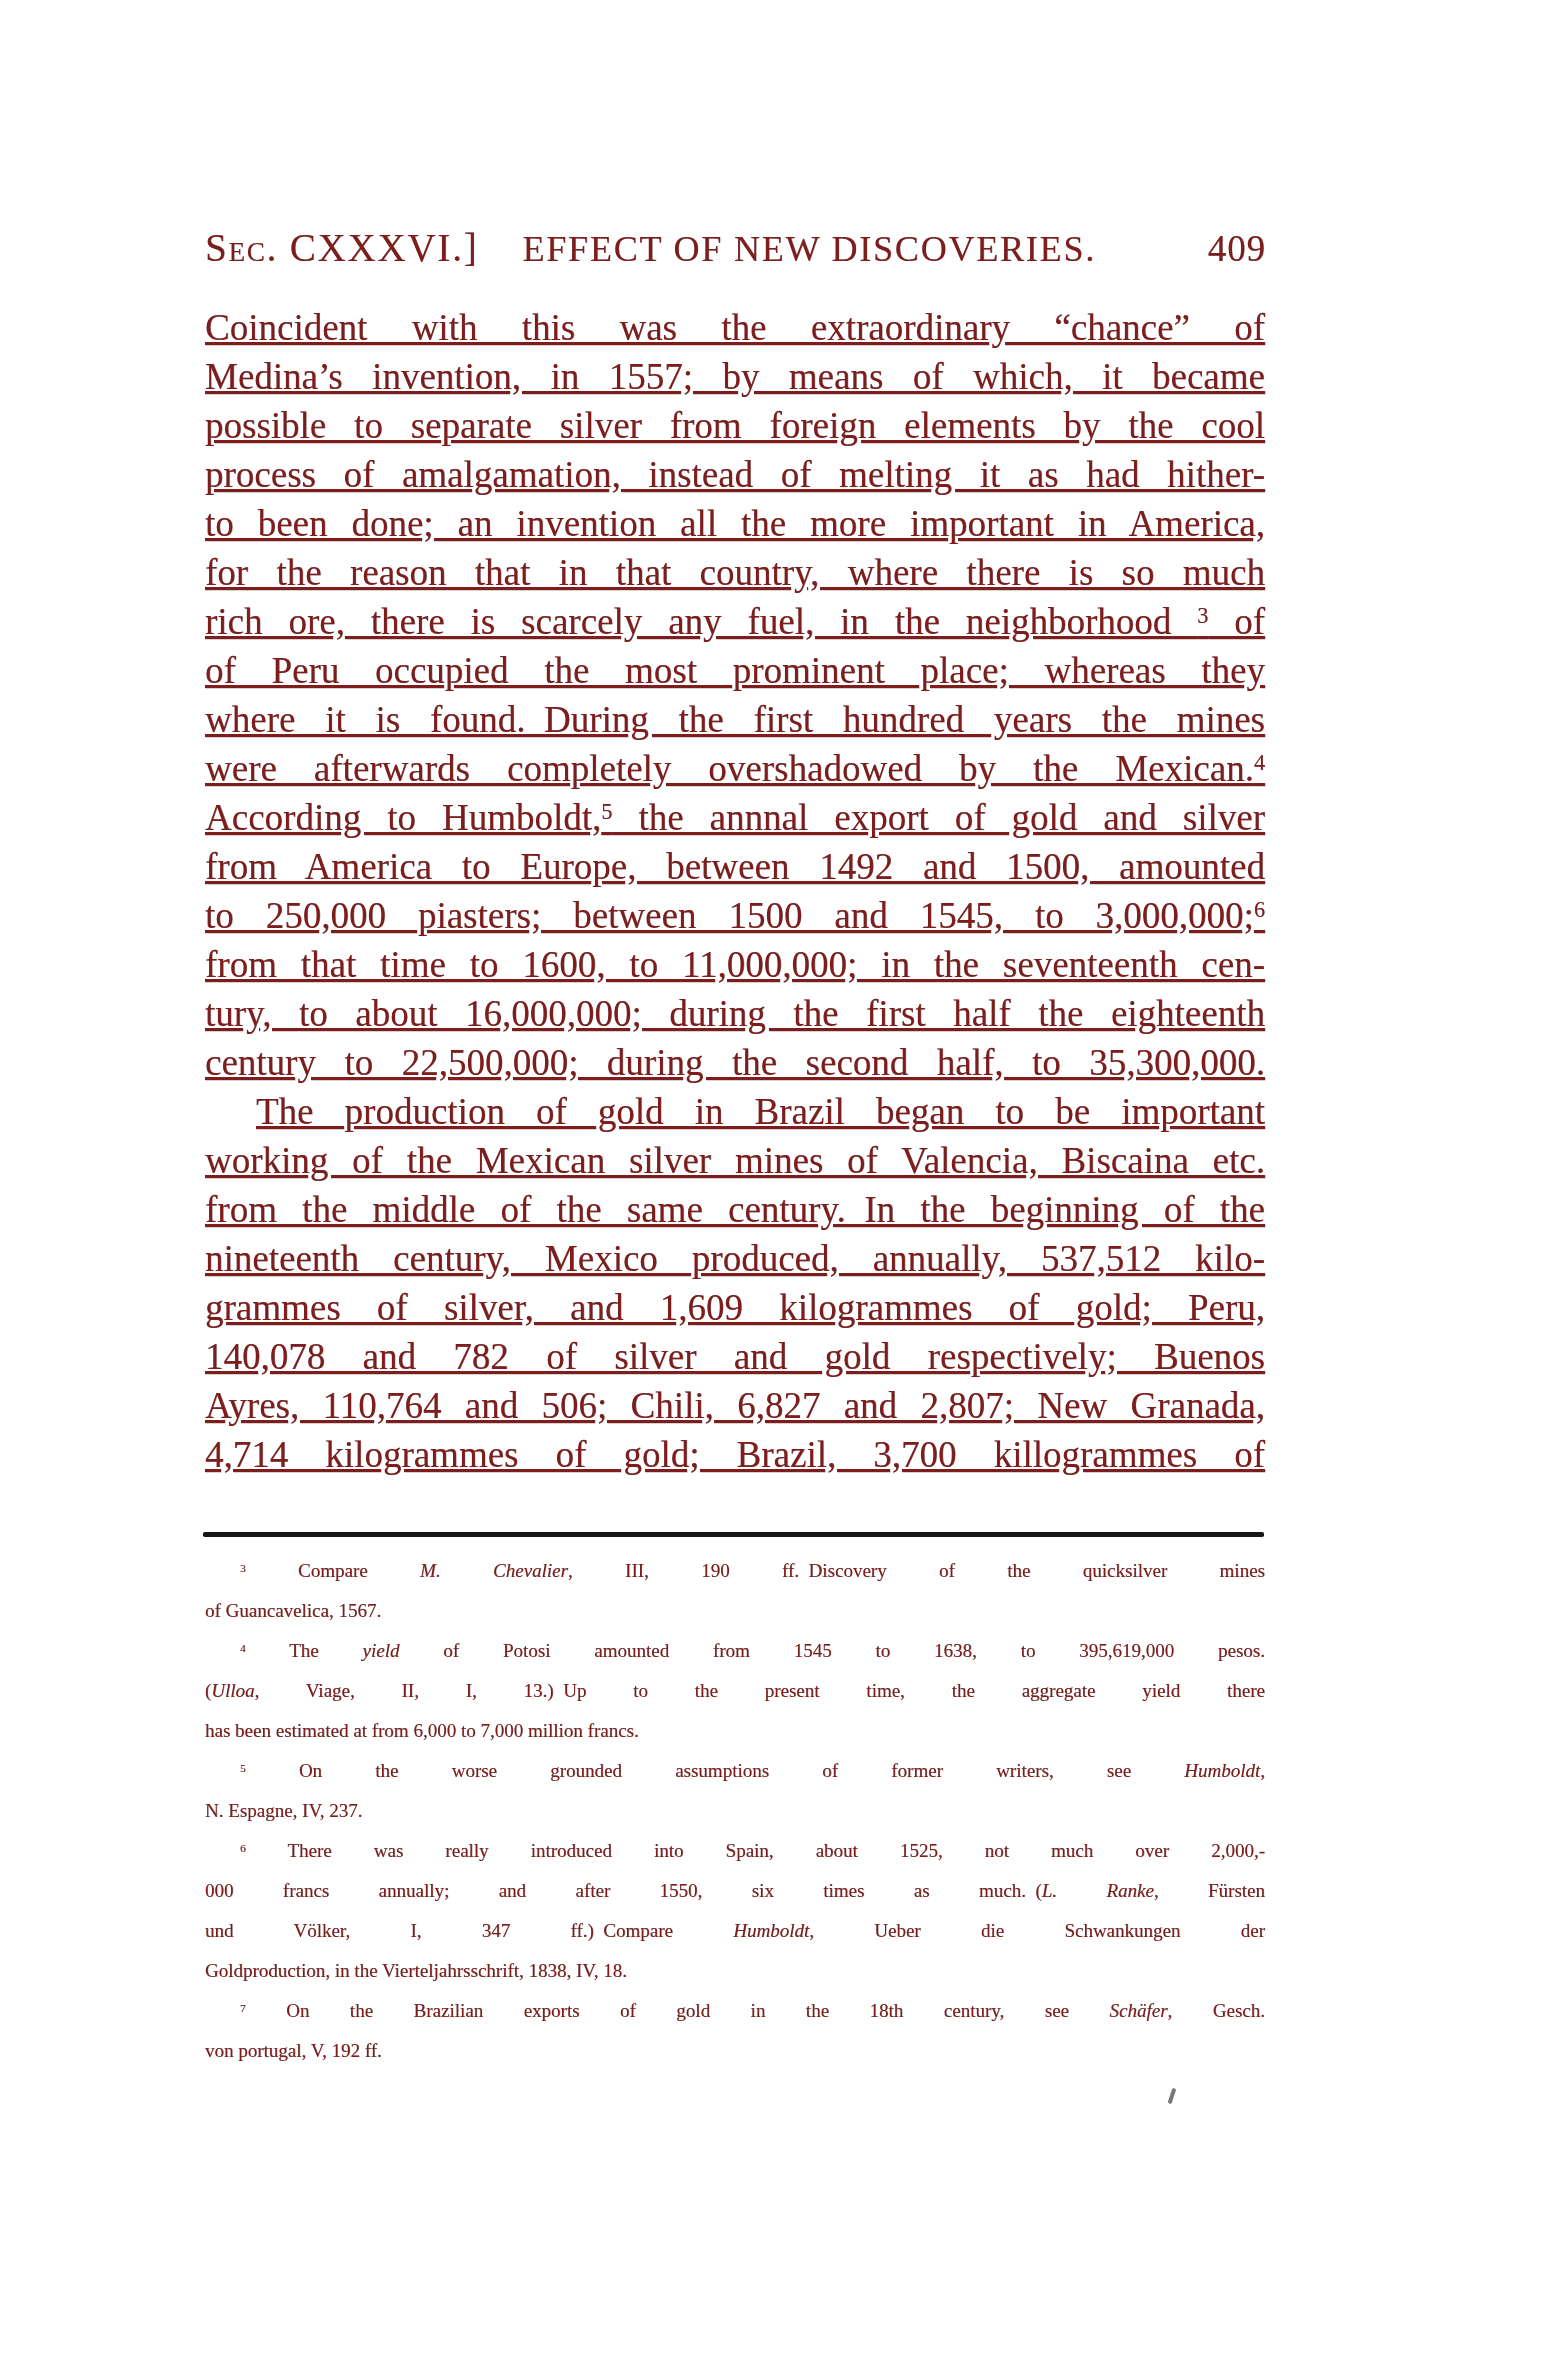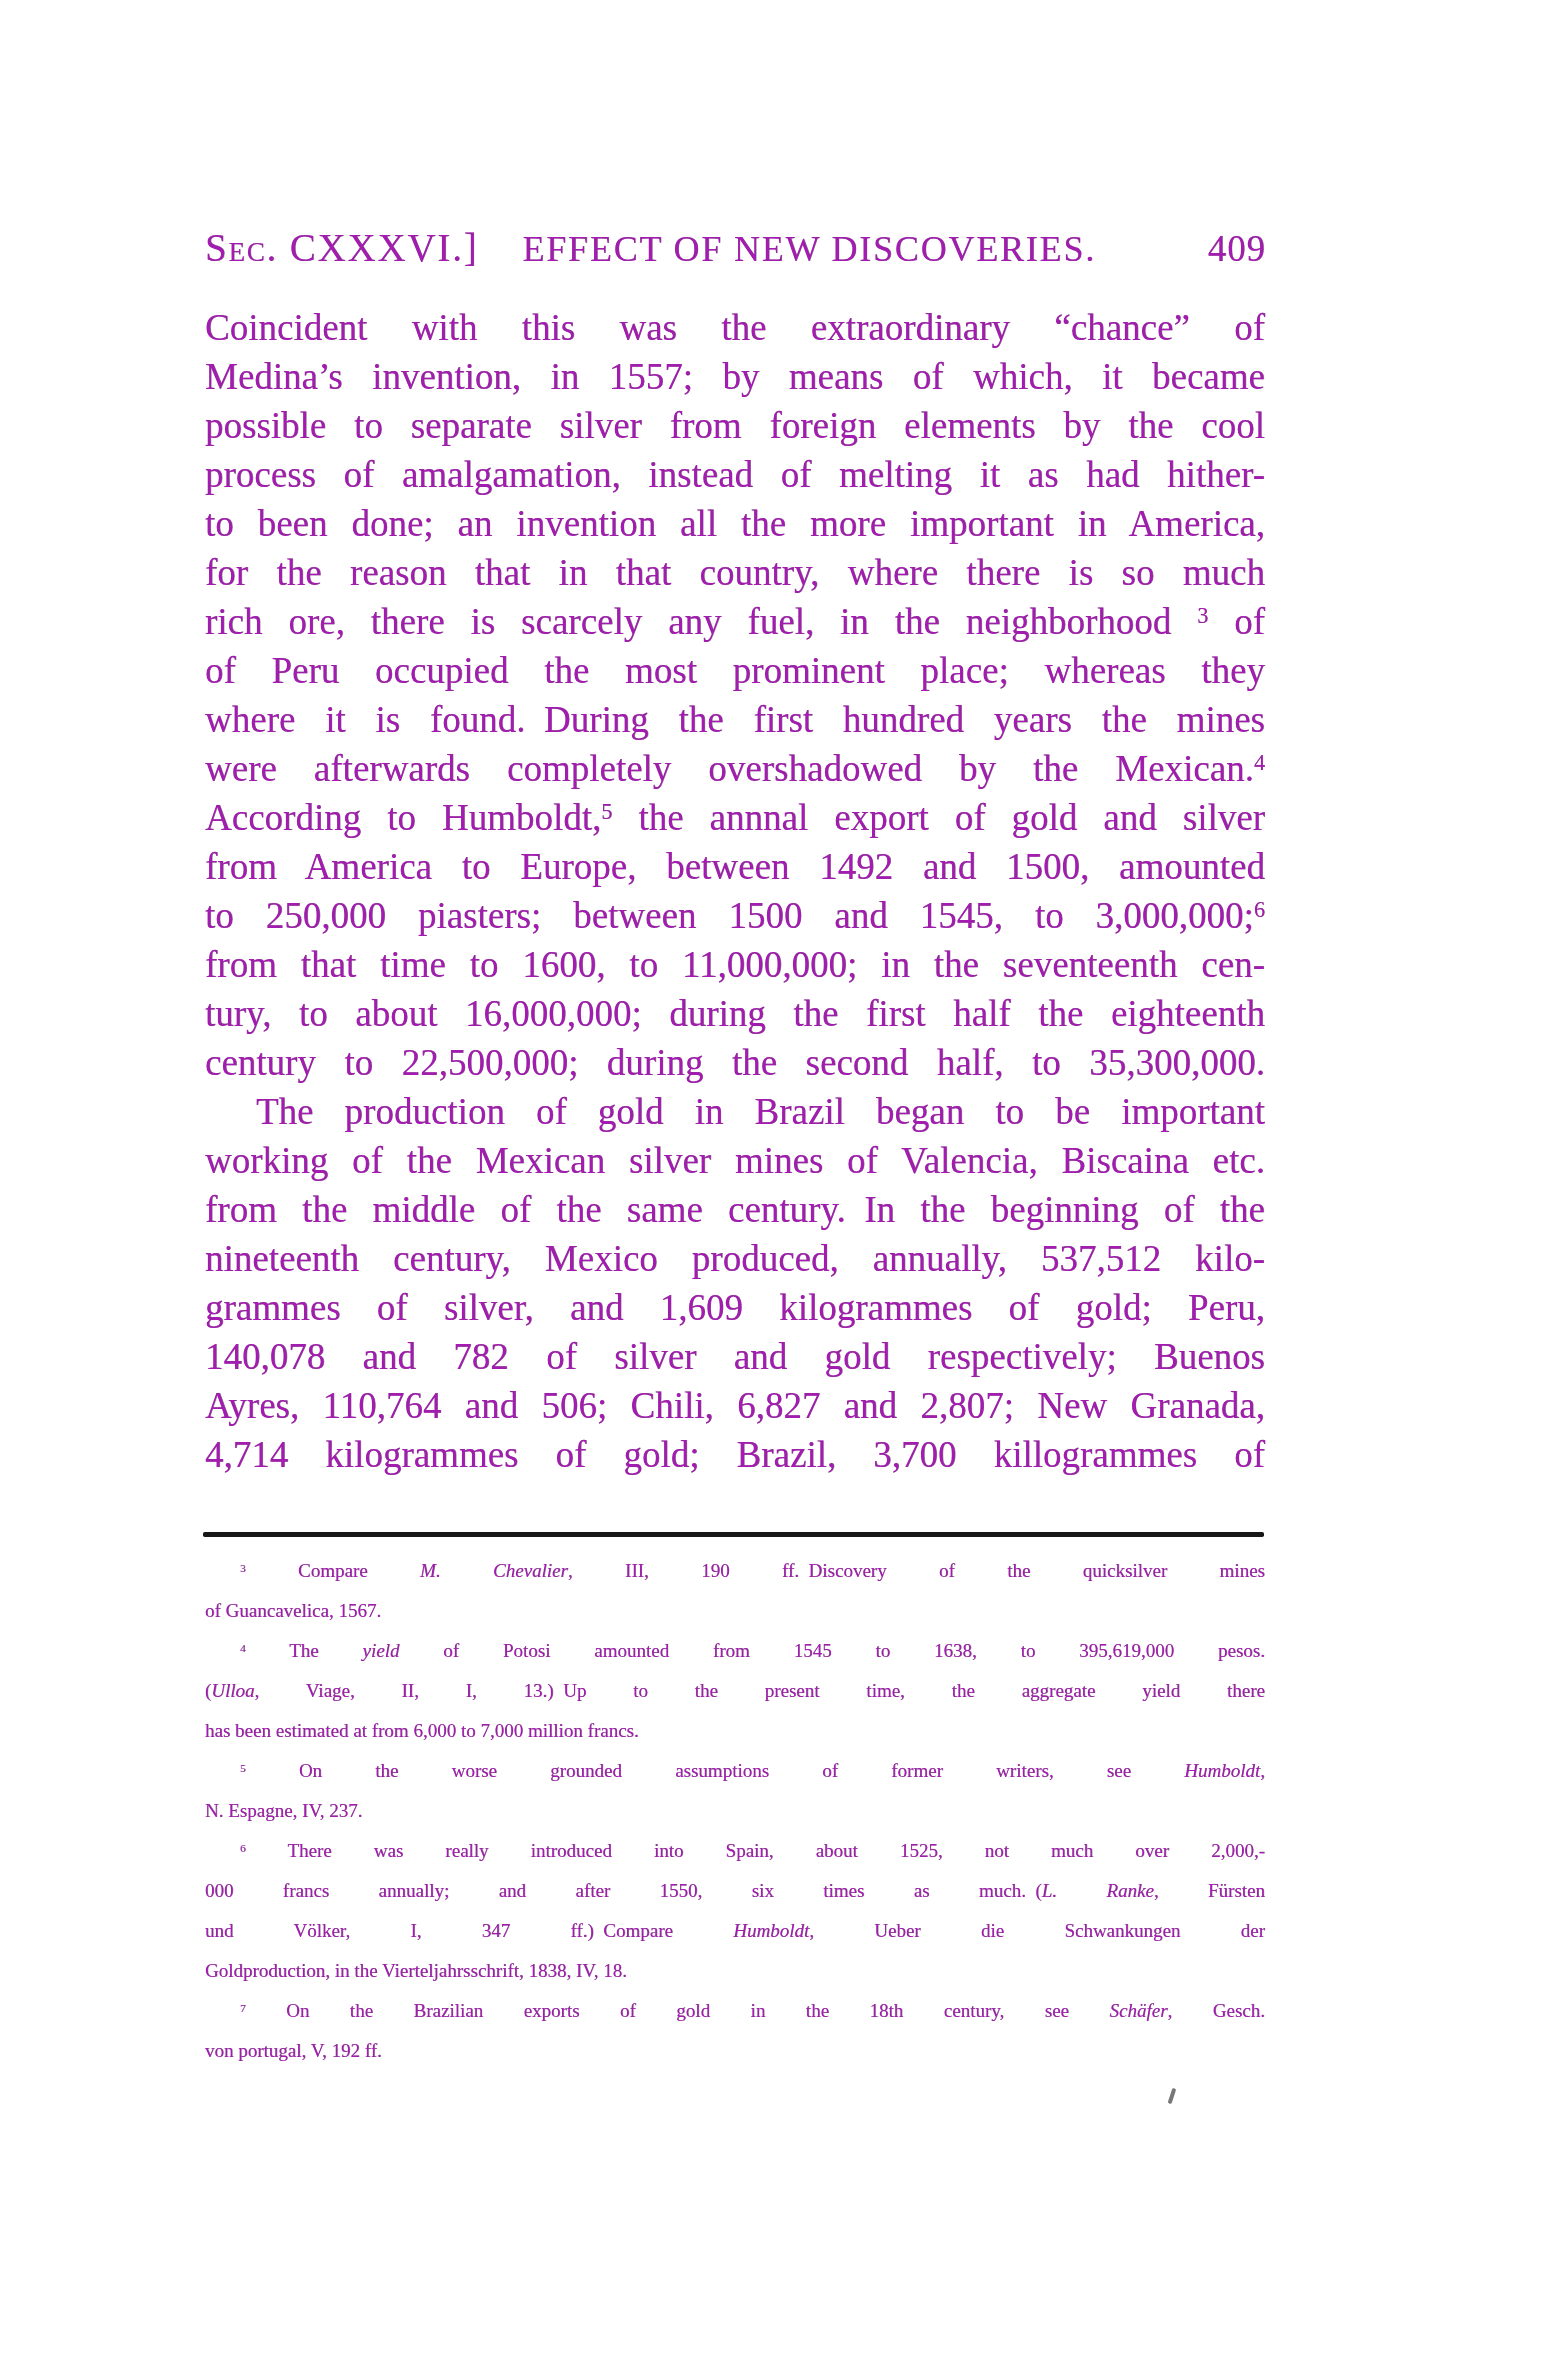--- a/index.html
+++ b/index.html
@@ -1,20 +1,20 @@
 <!DOCTYPE html>
 <html style="font-size:14.8px"><head>
 <meta charset="utf-8">
 <style>
   html,body{margin:0;padding:0;background:#ffffff;}
   .page{
     position:relative;
     width:1544px;height:2377px;
     background:#ffffff;
-    color:#a21caf;
+    color:#7f1d1d;
     font-family:"Liberation Serif","DejaVu Serif",serif;
     overflow:hidden;
     text-shadow:0.4px 0.4px 0 rgba(10,10,10,0.45);
   }
   .header{
     position:absolute;left:205px;top:225px;width:1061px;
     display:flex;align-items:baseline;
   }
   .section-label{
     font-variant:small-caps;
@@ -29,20 +29,21 @@
     font-size:37px;letter-spacing:0.9px;
   }
   .body-text{
     position:absolute;left:205px;top:303px;width:1060px;
     font-size:37px;
   }
   .bline{
     height:49px;line-height:49px;
     text-align:justify;
     text-align-last:justify;
+    text-decoration:underline;
     -moz-text-align-last:justify;
   }
   .bline.indent{text-indent:51px;}
   .footnote-rule{
     position:absolute;left:203px;top:1532px;width:1061px;height:4.6px;
     background:#181818;border-radius:1.8px;
   }
   .fnotes{
     position:absolute;left:205px;top:1551px;width:1060px;
     font-size:19px;

